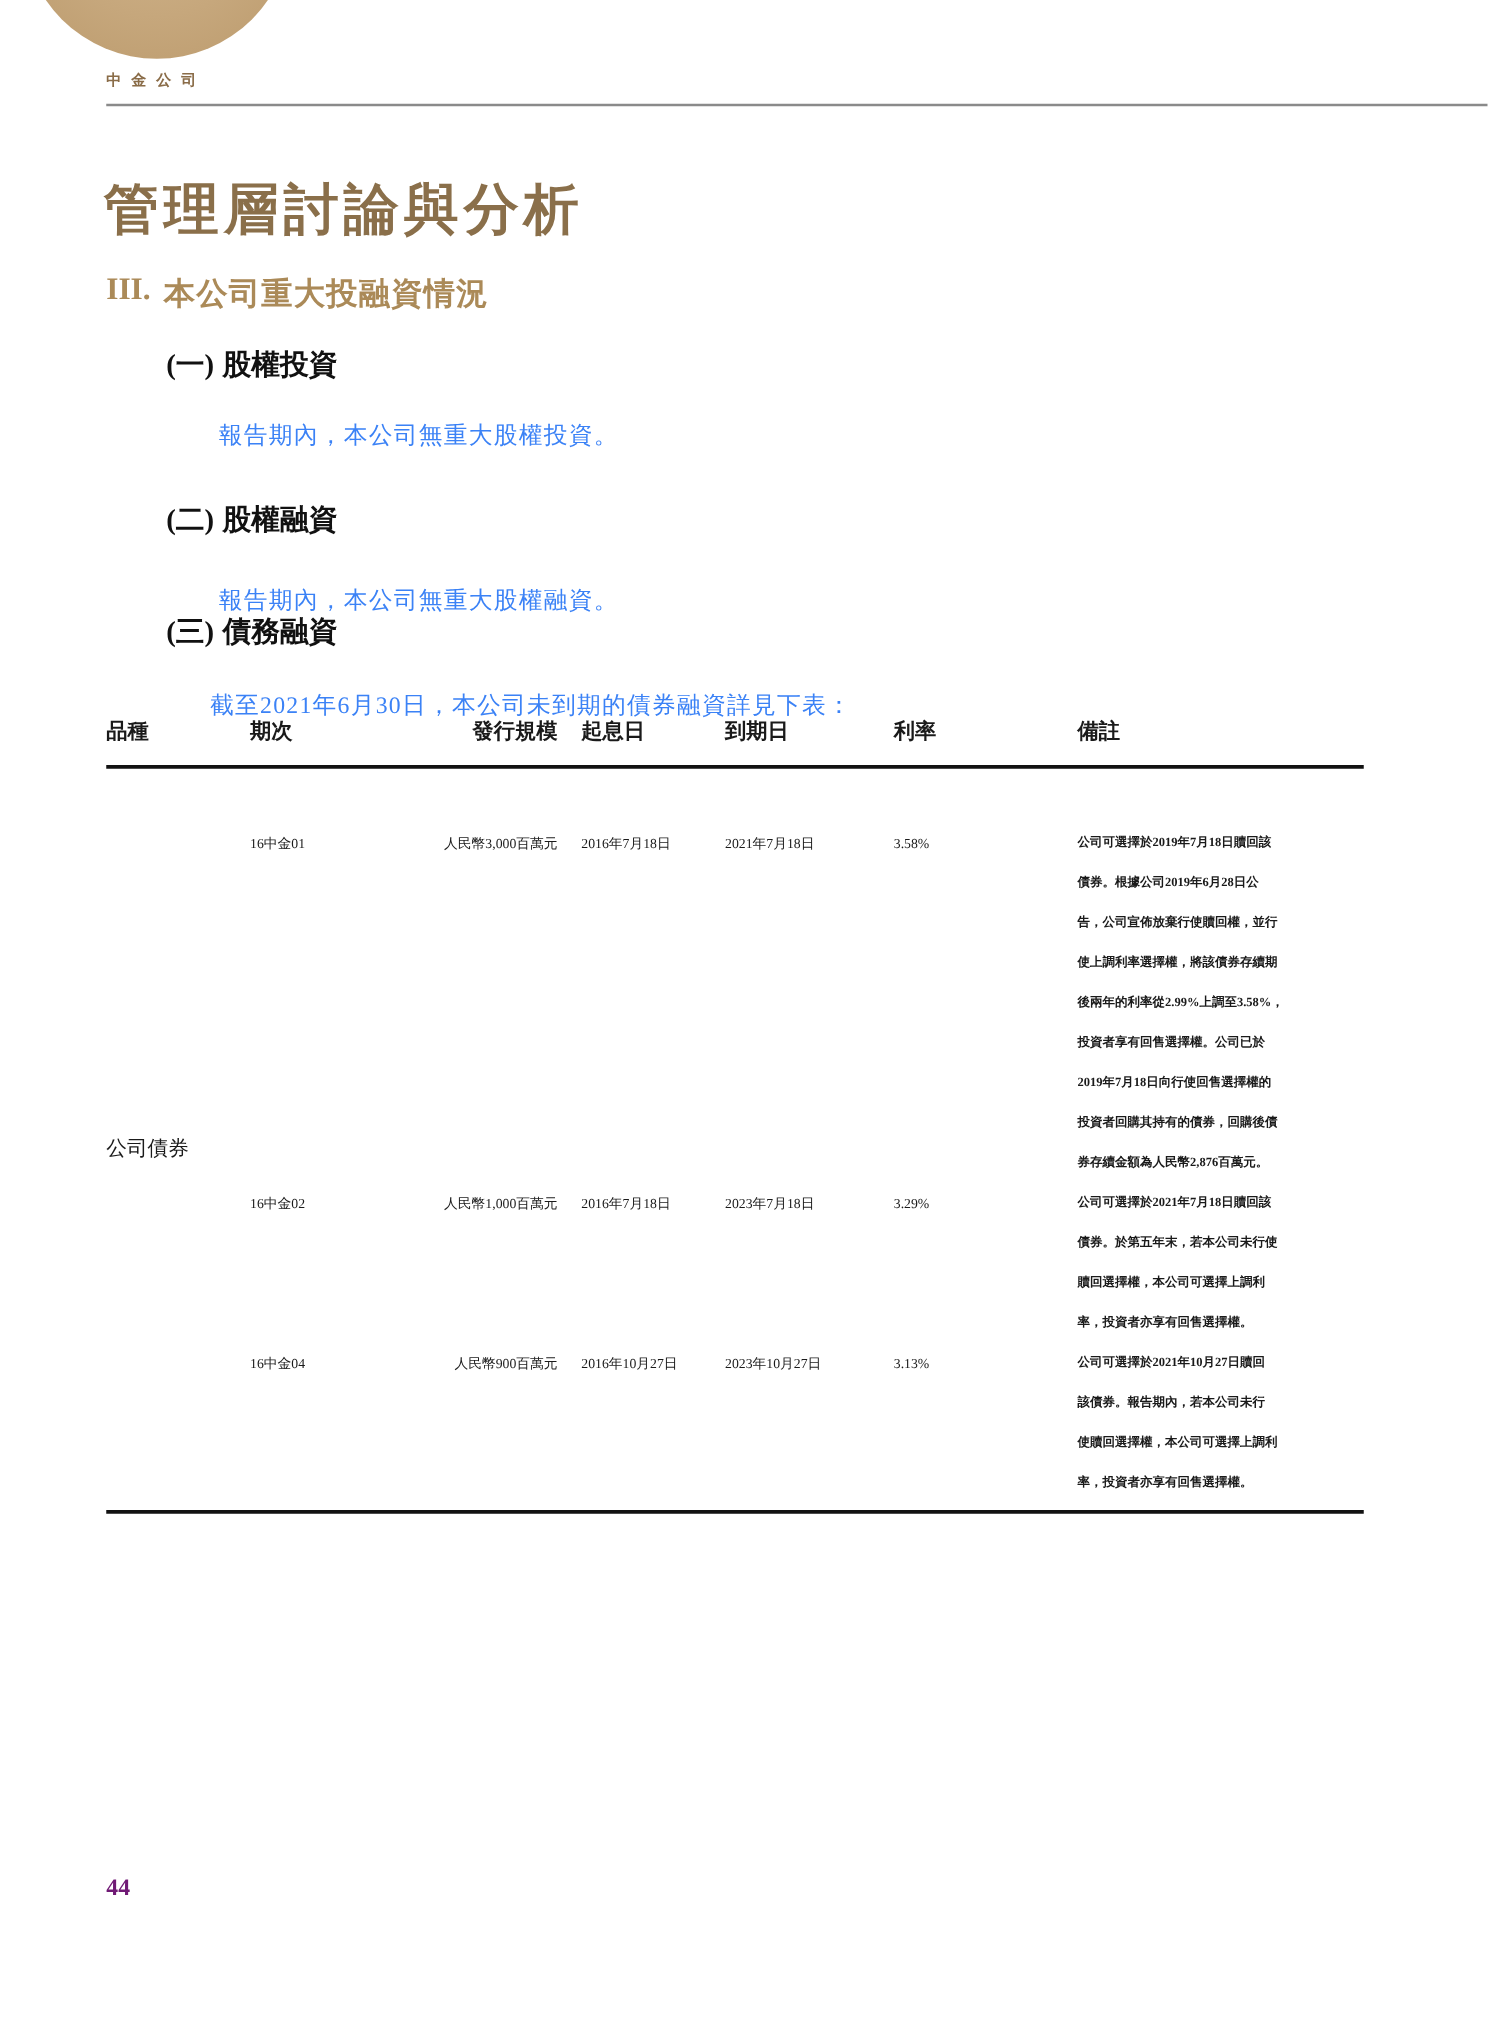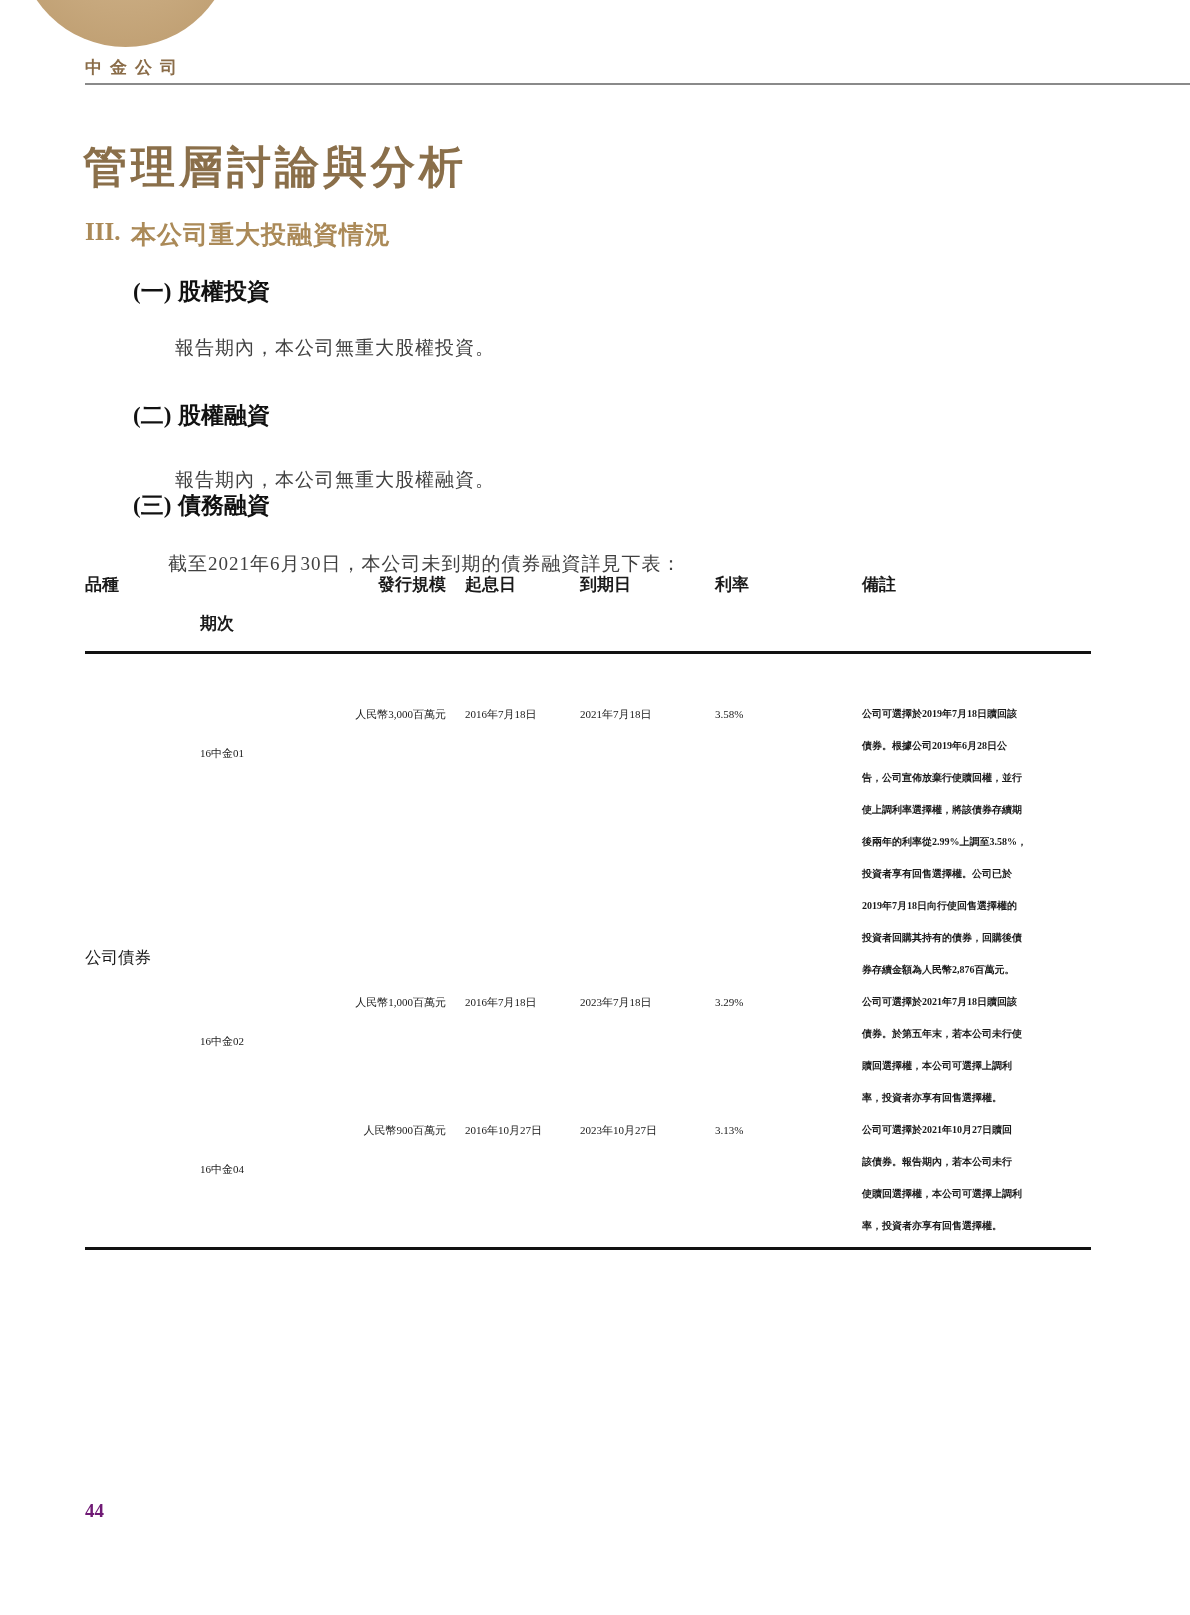--- a/index.html
+++ b/index.html
@@ -14,21 +14,21 @@
   .logo-circle {
     position: absolute;
     left: 18px; top: -168px;
     width: 215px; height: 215px;
     border-radius: 50%;
     background: radial-gradient(circle at 50% 42%, #d2b68e 0%, #c6a77c 55%, #bb9a6c 100%);
   }
   .brand {
     position: absolute;
     left: 85px; top: 56px;
-    font-size: 17px;
+    font-size: 12px;
     font-weight: bold;
     letter-spacing: 8px;
     color: #8a6c48;
   }
   .header-rule {
     position: absolute;
     left: 85px; right: 0; top: 83px;
     height: 2px;
     background: #8a8a8a;
   }
@@ -60,21 +60,21 @@
     color: #111111;
   }
   .subsec .subsec-label { width: 45px; font-weight: bold; }
   .subsec-1 { top: 276px; }
   .subsec-2 { top: 400px; }
   .subsec-3 { top: 490px; }
   .para {
     position: absolute;
     left: 175px;
     font-size: 19px;
-    color: #404040;
+    color: #3b82f6;
     letter-spacing: 1px;
   }
   .para-1 { top: 335px; }
   .para-2 { top: 467px; }
   .para-3 { top: 551px; left: 168px; }
   .bond-table {
     position: absolute;
     left: 85px; top: 574px;
     width: 1006px;
   }
@@ -87,21 +87,21 @@
     border-bottom: 3px solid #121212;
   }
   .t-body {
     position: relative;
     padding-top: 44px;
     padding-bottom: 5px;
     border-bottom: 3px solid #121212;
   }
   .t-row { display: flex; align-items: flex-start; }
   .c1 { width: 115px; }
-  .c2 { width: 117px; margin-top: 39px; }
+  .c2 { width: 117px; }
   .c3 { width: 129px; text-align: right; }
   .c4 { width: 115px; margin-left: 19px; }
   .c5 { width: 135px; }
   .c6 { width: 147px; }
   .c7 { width: 229px; }
   .t-row .cell {
     font-size: 11px;
     line-height: 32px;
     white-space: nowrap;
   }

